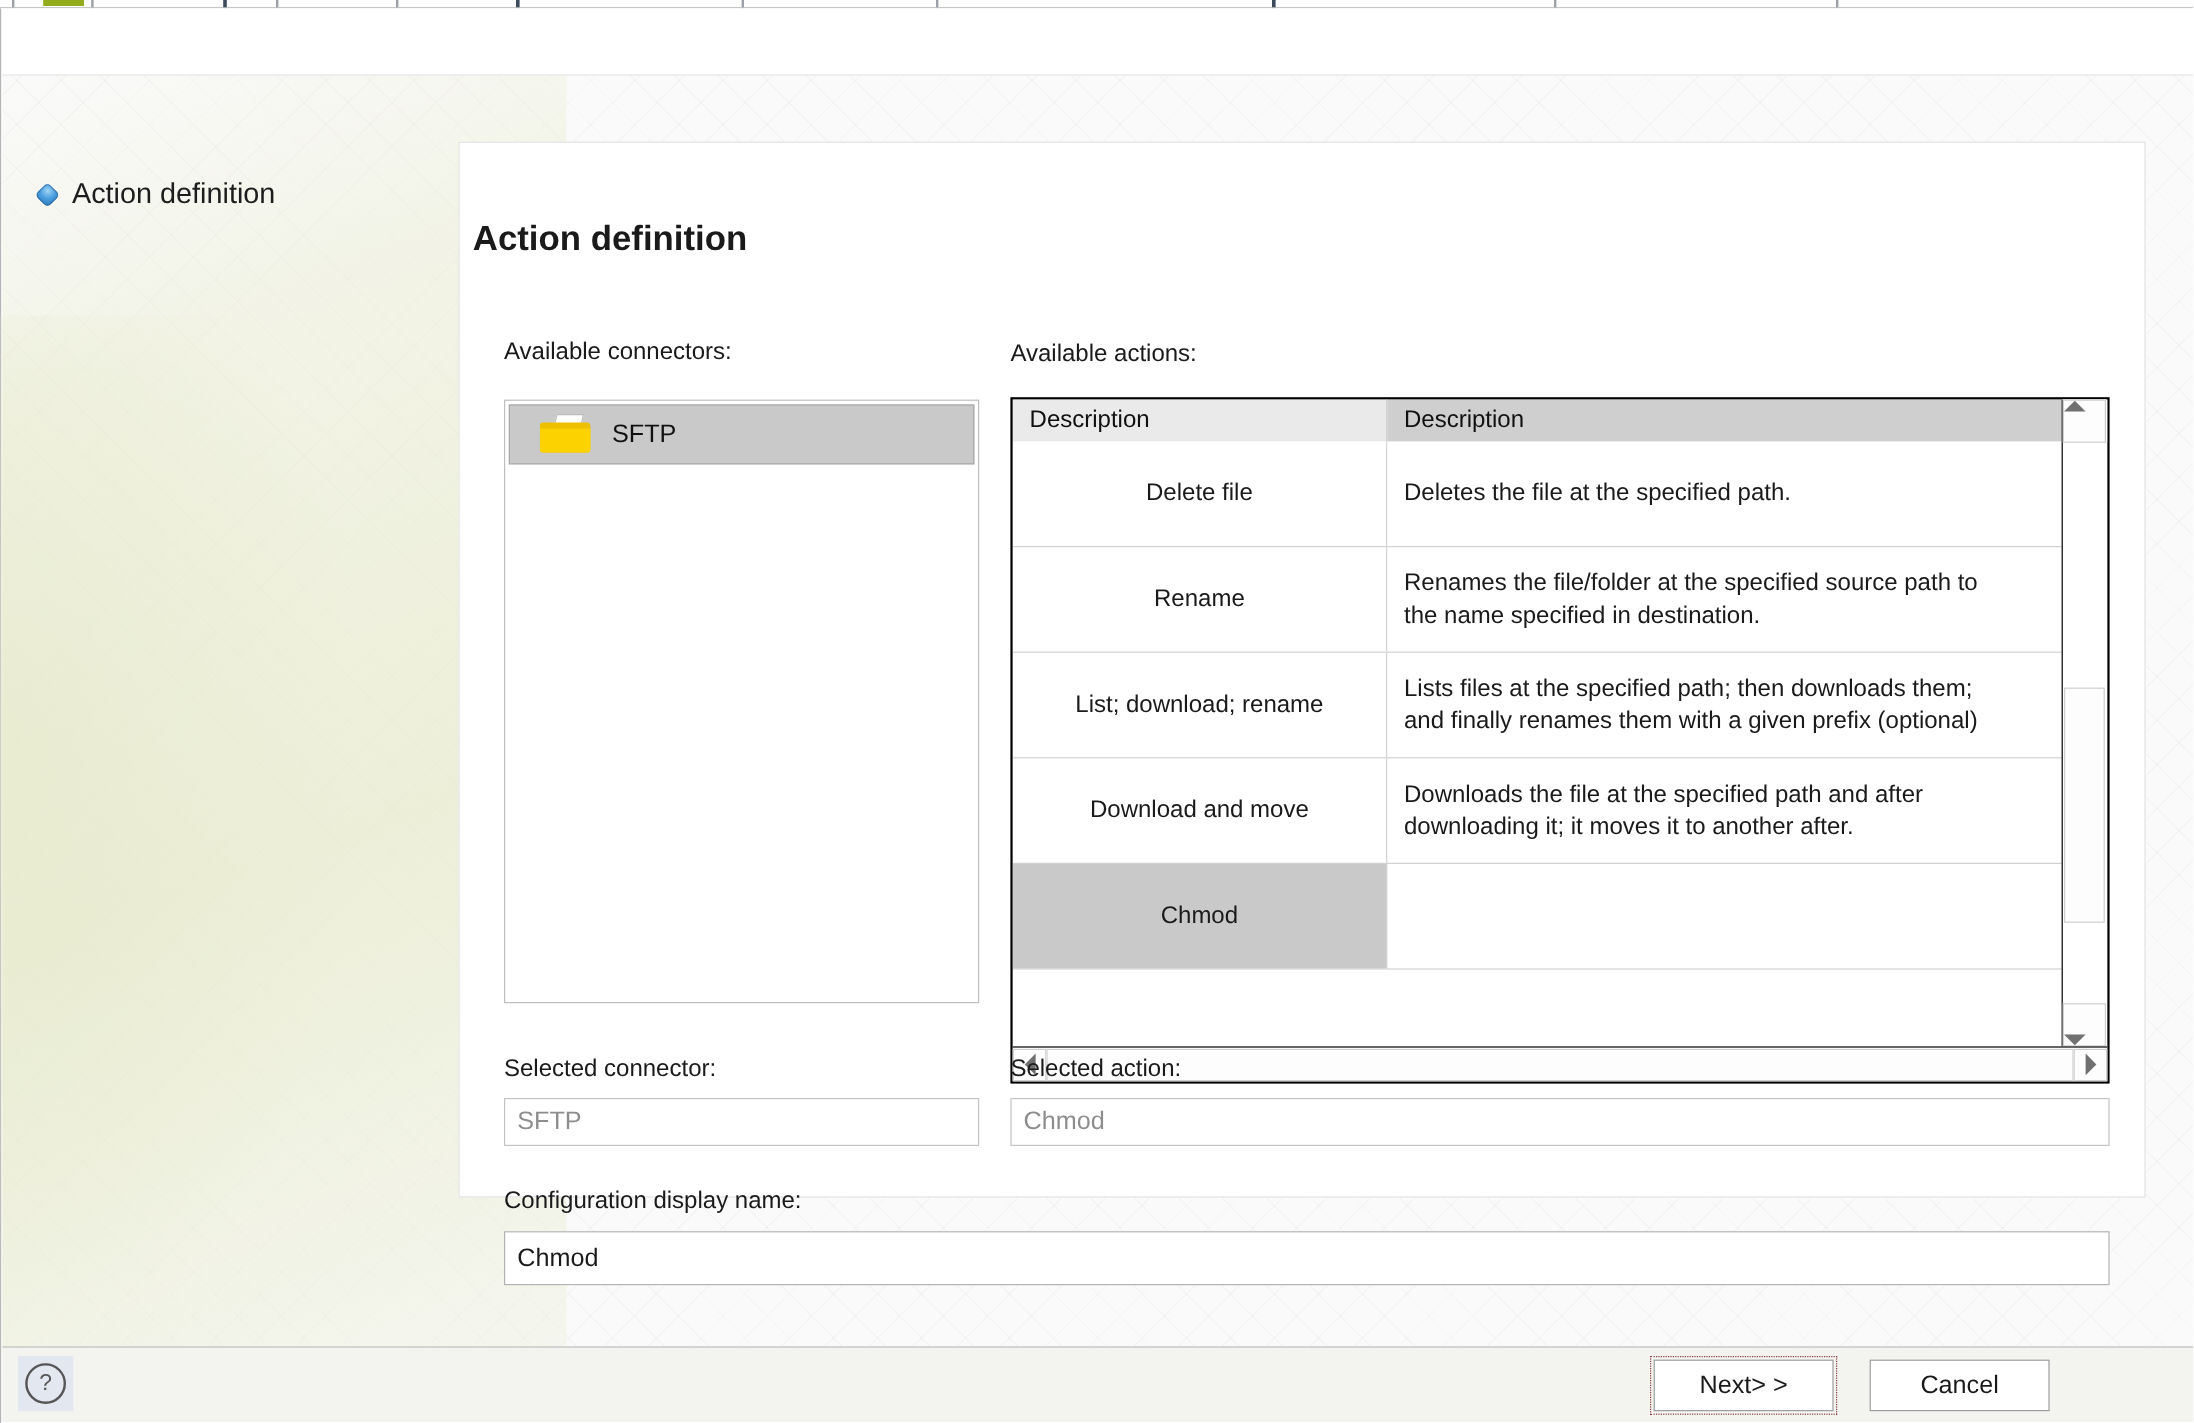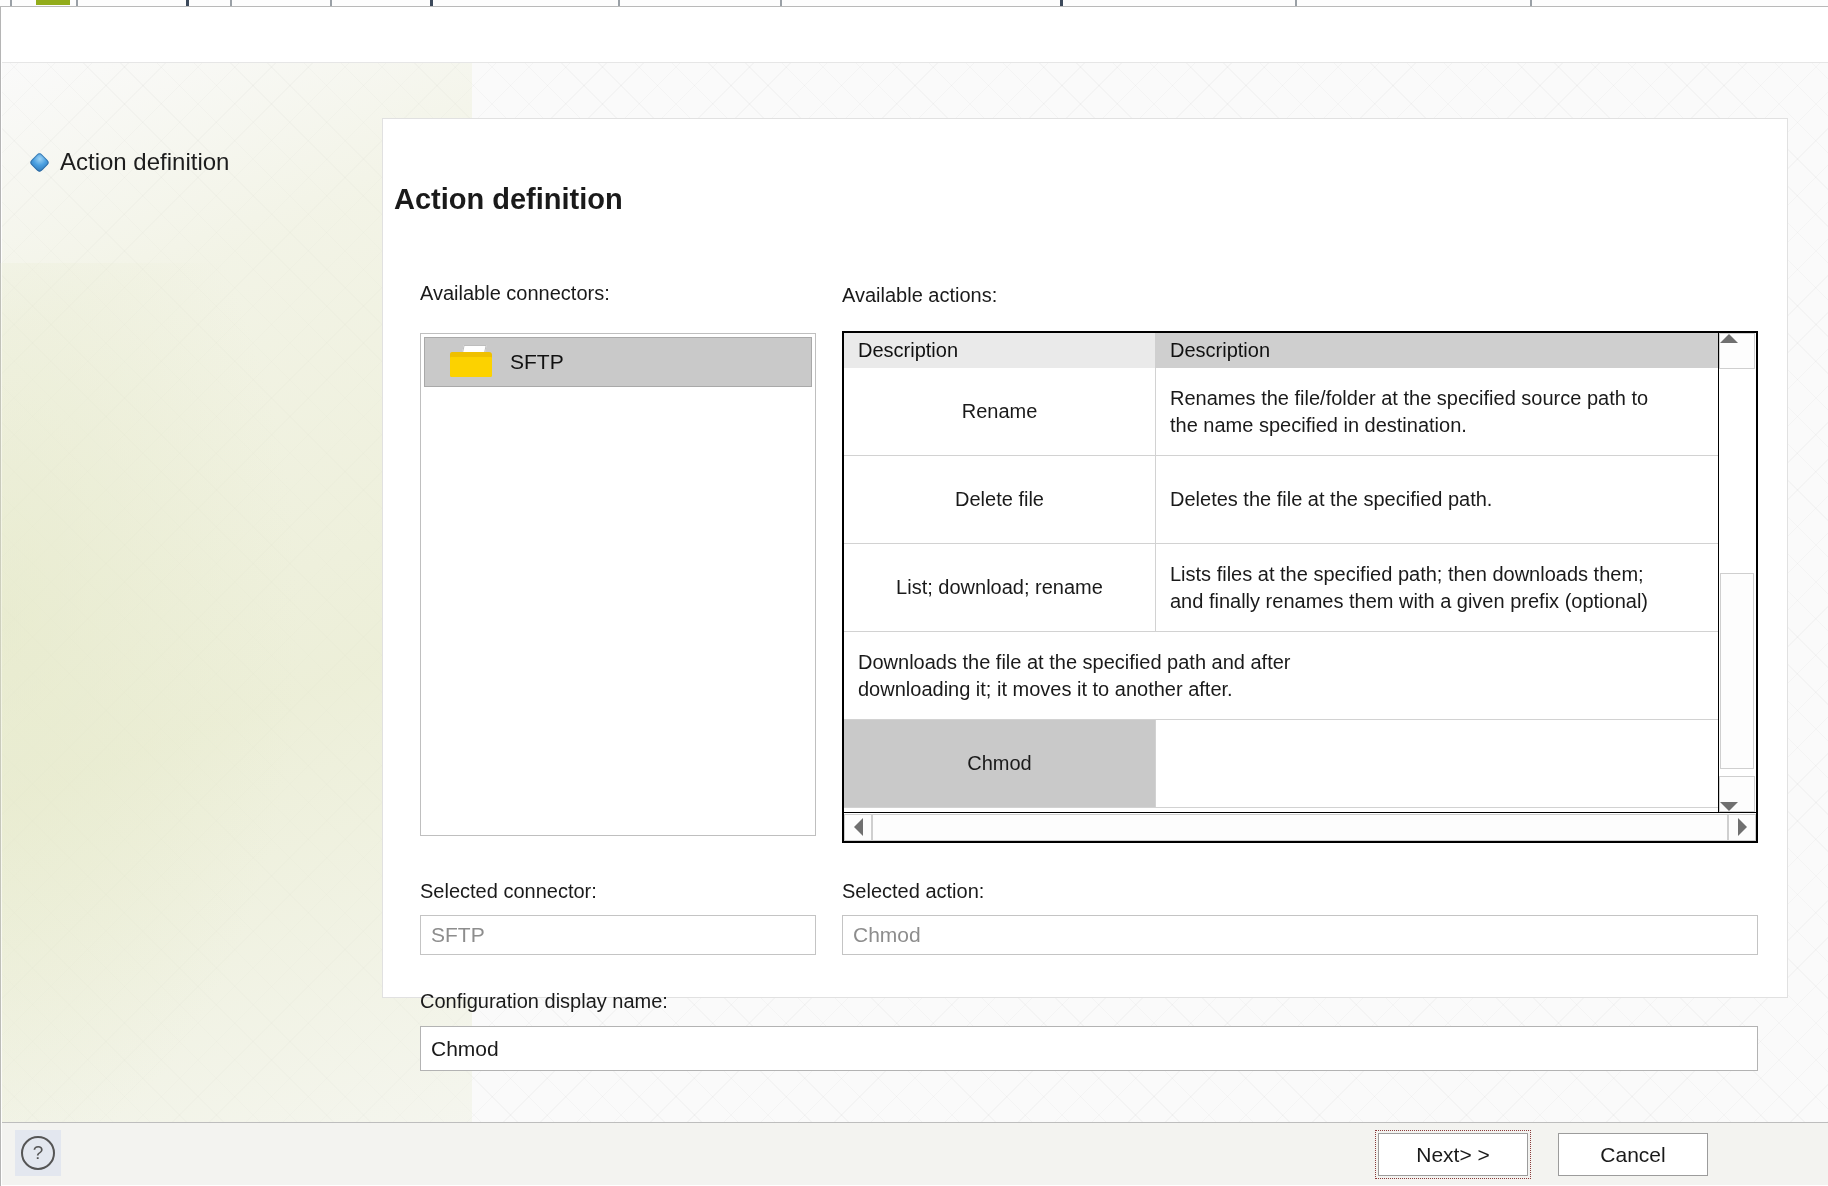--- a/index.html
+++ b/index.html
@@ -68,21 +68,21 @@
     border:1px solid #a9a9a9;box-sizing:border-box;display:flex;align-items:center;gap:15px;padding-left:24px;cursor:pointer;}
   .connector-row .cname{font-size:21px;color:#111;}
   .folder-ic{position:relative;width:46px;height:34px;flex:0 0 46px;}
   .folder-ic .pg{position:absolute;left:13px;top:0;width:21px;height:14px;background:#fff;border:1px solid #bdbdbd;
     transform:skewX(-12deg);}
   .folder-ic .bk{position:absolute;left:1px;top:7px;width:42px;height:25px;background:#efc000;border-radius:2px 3px 2px 2px;}
   .folder-ic .ft{position:absolute;left:1px;top:12px;width:42px;height:20px;background:#fcd200;border-radius:1px 1px 2px 2px;}
 
   
   .lbl-actions{position:absolute;left:840px;top:221px;text-align:right;}
-  .table-wrap{position:absolute;left:840px;top:268px;width:916px;height:512px;
+  .table-wrap{position:absolute;left:840px;top:268px;width:916px;height:572px;
     border:2px solid #000;background:#fff;box-sizing:border-box;}
   .thead{display:flex;height:35px;}
   .th{font-size:20px;color:#111;display:flex;align-items:center;padding-left:14px;box-sizing:border-box;cursor:pointer;}
   .th.c1{width:312px;background:#eaeaea;border-right:1px solid #cfcfcf;}
   .th.c2{flex:1;background:#cfcfcf;}
   .tbody{position:absolute;left:0;top:35px;right:18px;bottom:29px;overflow:hidden;background:#fff;}
   .trow{display:flex;border-bottom:1px solid #d2d2d2;box-sizing:border-box;}
   .td{font-size:20px;color:#1a1a1a;box-sizing:border-box;display:flex;align-items:center;}
   .td.c1{width:312px;justify-content:center;text-align:center;border-right:1px solid #d2d2d2;padding:0 8px;}
   .td.c2{flex:1;padding:0 0 0 14px;white-space:pre;overflow:hidden;line-height:1.32;}
@@ -182,34 +182,35 @@
 
       <div class="field-label lbl-actions">Available actions:</div>
       <div class="table-wrap">
         <div class="thead">
           <div class="th c1">Description</div>
           <div class="th c2">Description</div>
         </div>
 
         <div class="tbody">
           <div class="trow" style="height:88px">
+            <div class="td c1">Delete file</div>
+            <div class="td c2">Deletes the file at the specified path.</div>
+          </div>
+          <div class="trow" style="height:88px">
             <div class="td c1">Rename</div>
             <div class="td c2">Renames the file/folder at the specified source path to
 the name specified in destination.</div>
           </div>
           <div class="trow" style="height:88px">
-            <div class="td c1">Delete file</div>
-            <div class="td c2">Deletes the file at the specified path.</div>
-          </div>
-          <div class="trow" style="height:88px">
             <div class="td c1">List; download; rename</div>
             <div class="td c2">Lists files at the specified path; then downloads them;
 and finally renames them with a given prefix (optional)</div>
           </div>
           <div class="trow" style="height:88px">
+            <div class="td c1">Download and move</div>
             <div class="td c2">Downloads the file at the specified path and after
 downloading it; it moves it to another after.</div>
           </div>
           <div class="trow sel" style="height:88px">
             <div class="td c1">Chmod</div>
           </div>
         </div>
 
         <div class="vsb">
           <div class="sb-btn up">

